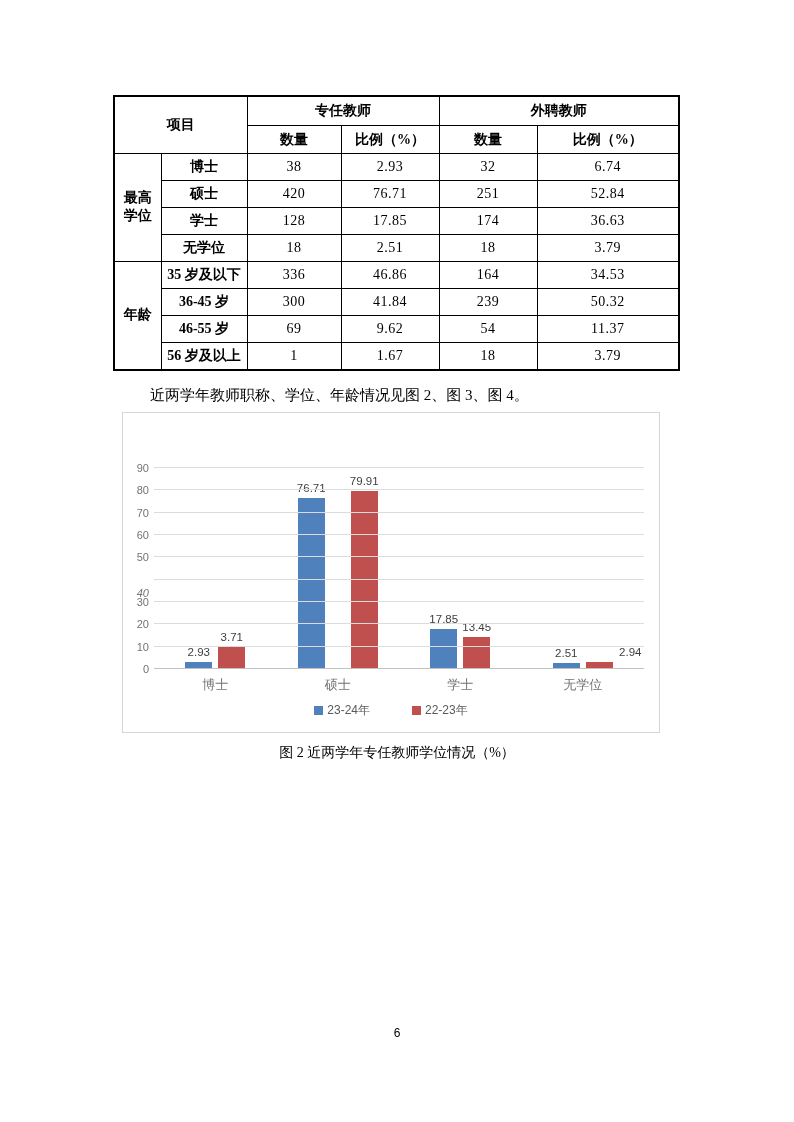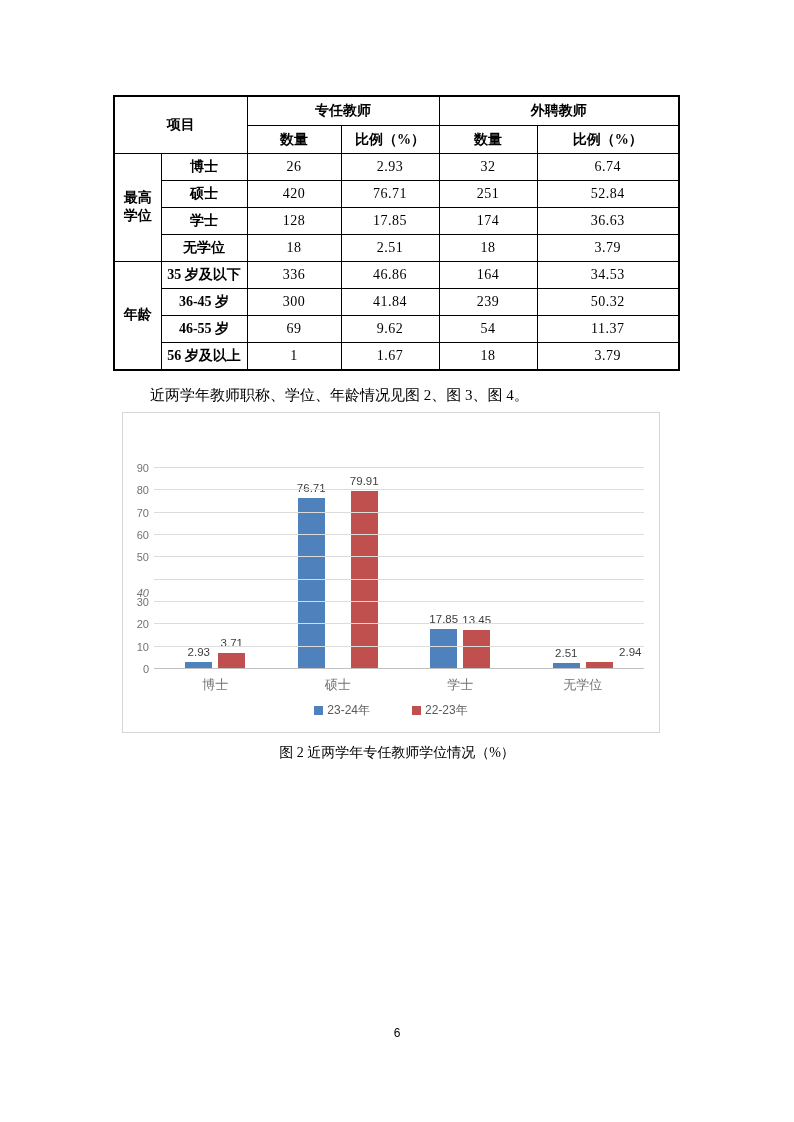--- a/index.html
+++ b/index.html
@@ -106,21 +106,21 @@
     </tr>
     <tr class="hrow2">
       <th>数量</th>
       <th>比例（%）</th>
       <th>数量</th>
       <th>比例（%）</th>
     </tr>
     <tr>
       <td rowspan="4" class="grp">最高学位</td>
       <td class="rowname">博士</td>
-      <td class="num">26</td>
+      <td class="num">38</td>
       <td class="num">2.93</td>
       <td class="num">32</td>
       <td class="num">6.74</td>
     </tr>
     <tr>
       <td class="rowname">硕士</td>
       <td class="num">420</td>
       <td class="num">76.71</td>
       <td class="num">251</td>
       <td class="num">52.84</td>
@@ -186,41 +186,41 @@
         <div class="ytick" style="top: 71.3333px; color: rgb(115, 115, 115);">80</div>
         <div class="ytick" style="top: 49px; color: rgb(115, 115, 115);">90</div>
       </div>
     <div class="plot-area" id="plotArea">
       <div class="groups" id="groups">
           <div class="bar-group">
             <div class="bar-wrap" style="height: 6.54367px;">
               <div class="bar" style="height: 100%; background: rgb(79, 129, 189);"></div>
               <div class="value-label" style="color: rgb(64, 64, 64);">2.93</div>
             </div>
-            <div class="bar-wrap" style="height: 16px;">
+            <div class="bar-wrap" style="height: 22px;">
               <div class="bar" style="height: 100%; background: rgb(192, 80, 77);"></div>
               <div class="value-label" style="color: rgb(64, 64, 64);">3.71</div>
             </div>
           </div>
           <div class="bar-group">
             <div class="bar-wrap" style="height: 171.319px;">
               <div class="bar" style="height: 100%; background: rgb(79, 129, 189);"></div>
               <div class="value-label" style="color: rgb(64, 64, 64);">76.71</div>
             </div>
             <div class="bar-wrap" style="height: 178.466px; margin-left: 20px;">
               <div class="bar" style="height: 100%; background: rgb(192, 80, 77);"></div>
               <div class="value-label" style="color: rgb(64, 64, 64);">79.91</div>
             </div>
           </div>
           <div class="bar-group">
             <div class="bar-wrap" style="height: 39.865px;">
               <div class="bar" style="height: 100%; background: rgb(79, 129, 189);"></div>
               <div class="value-label" style="color: rgb(64, 64, 64);">17.85</div>
             </div>
-            <div class="bar-wrap" style="height: 39px;">
+            <div class="bar-wrap" style="height: 32px;">
               <div class="bar" style="height: 100%; background: rgb(192, 80, 77);"></div>
               <div class="value-label" style="color: rgb(64, 64, 64);">13.45</div>
             </div>
           </div>
           <div class="bar-group">
             <div class="bar-wrap" style="height: 5.60567px;">
               <div class="bar" style="height: 100%; background: rgb(79, 129, 189);"></div>
               <div class="value-label" style="color: rgb(64, 64, 64);">2.51</div>
             </div>
             <div class="bar-wrap" style="height: 6.566px;">

